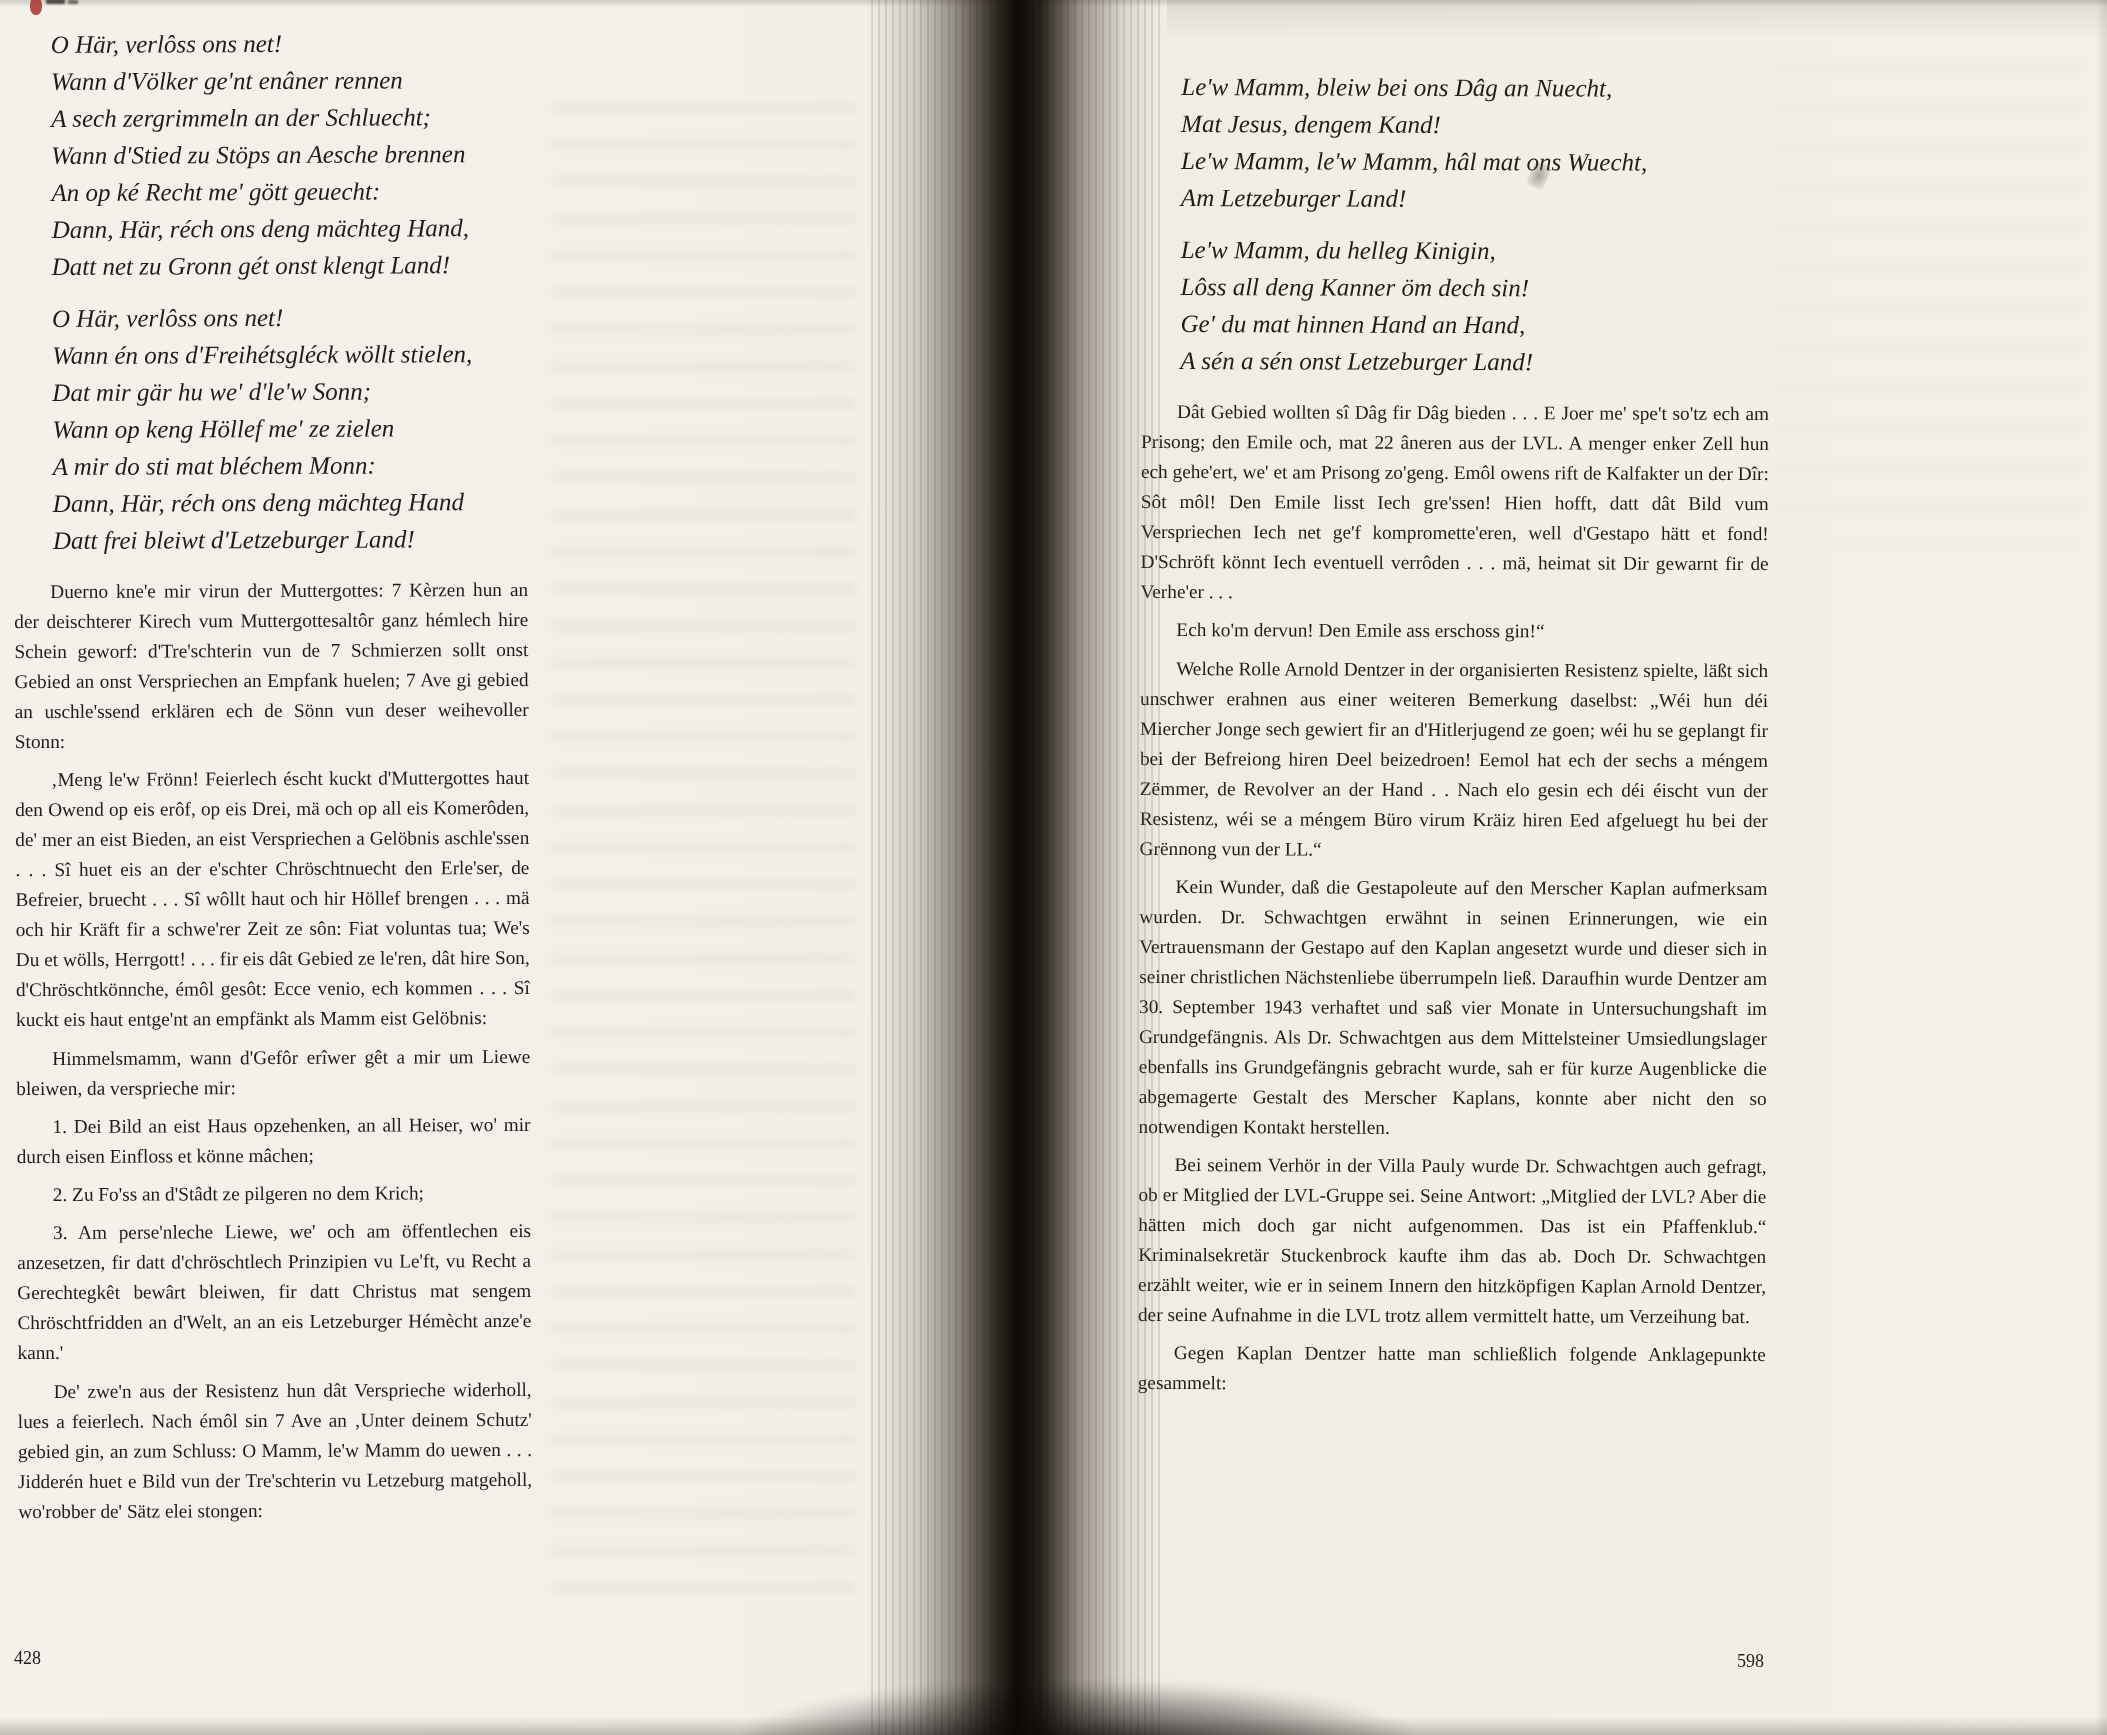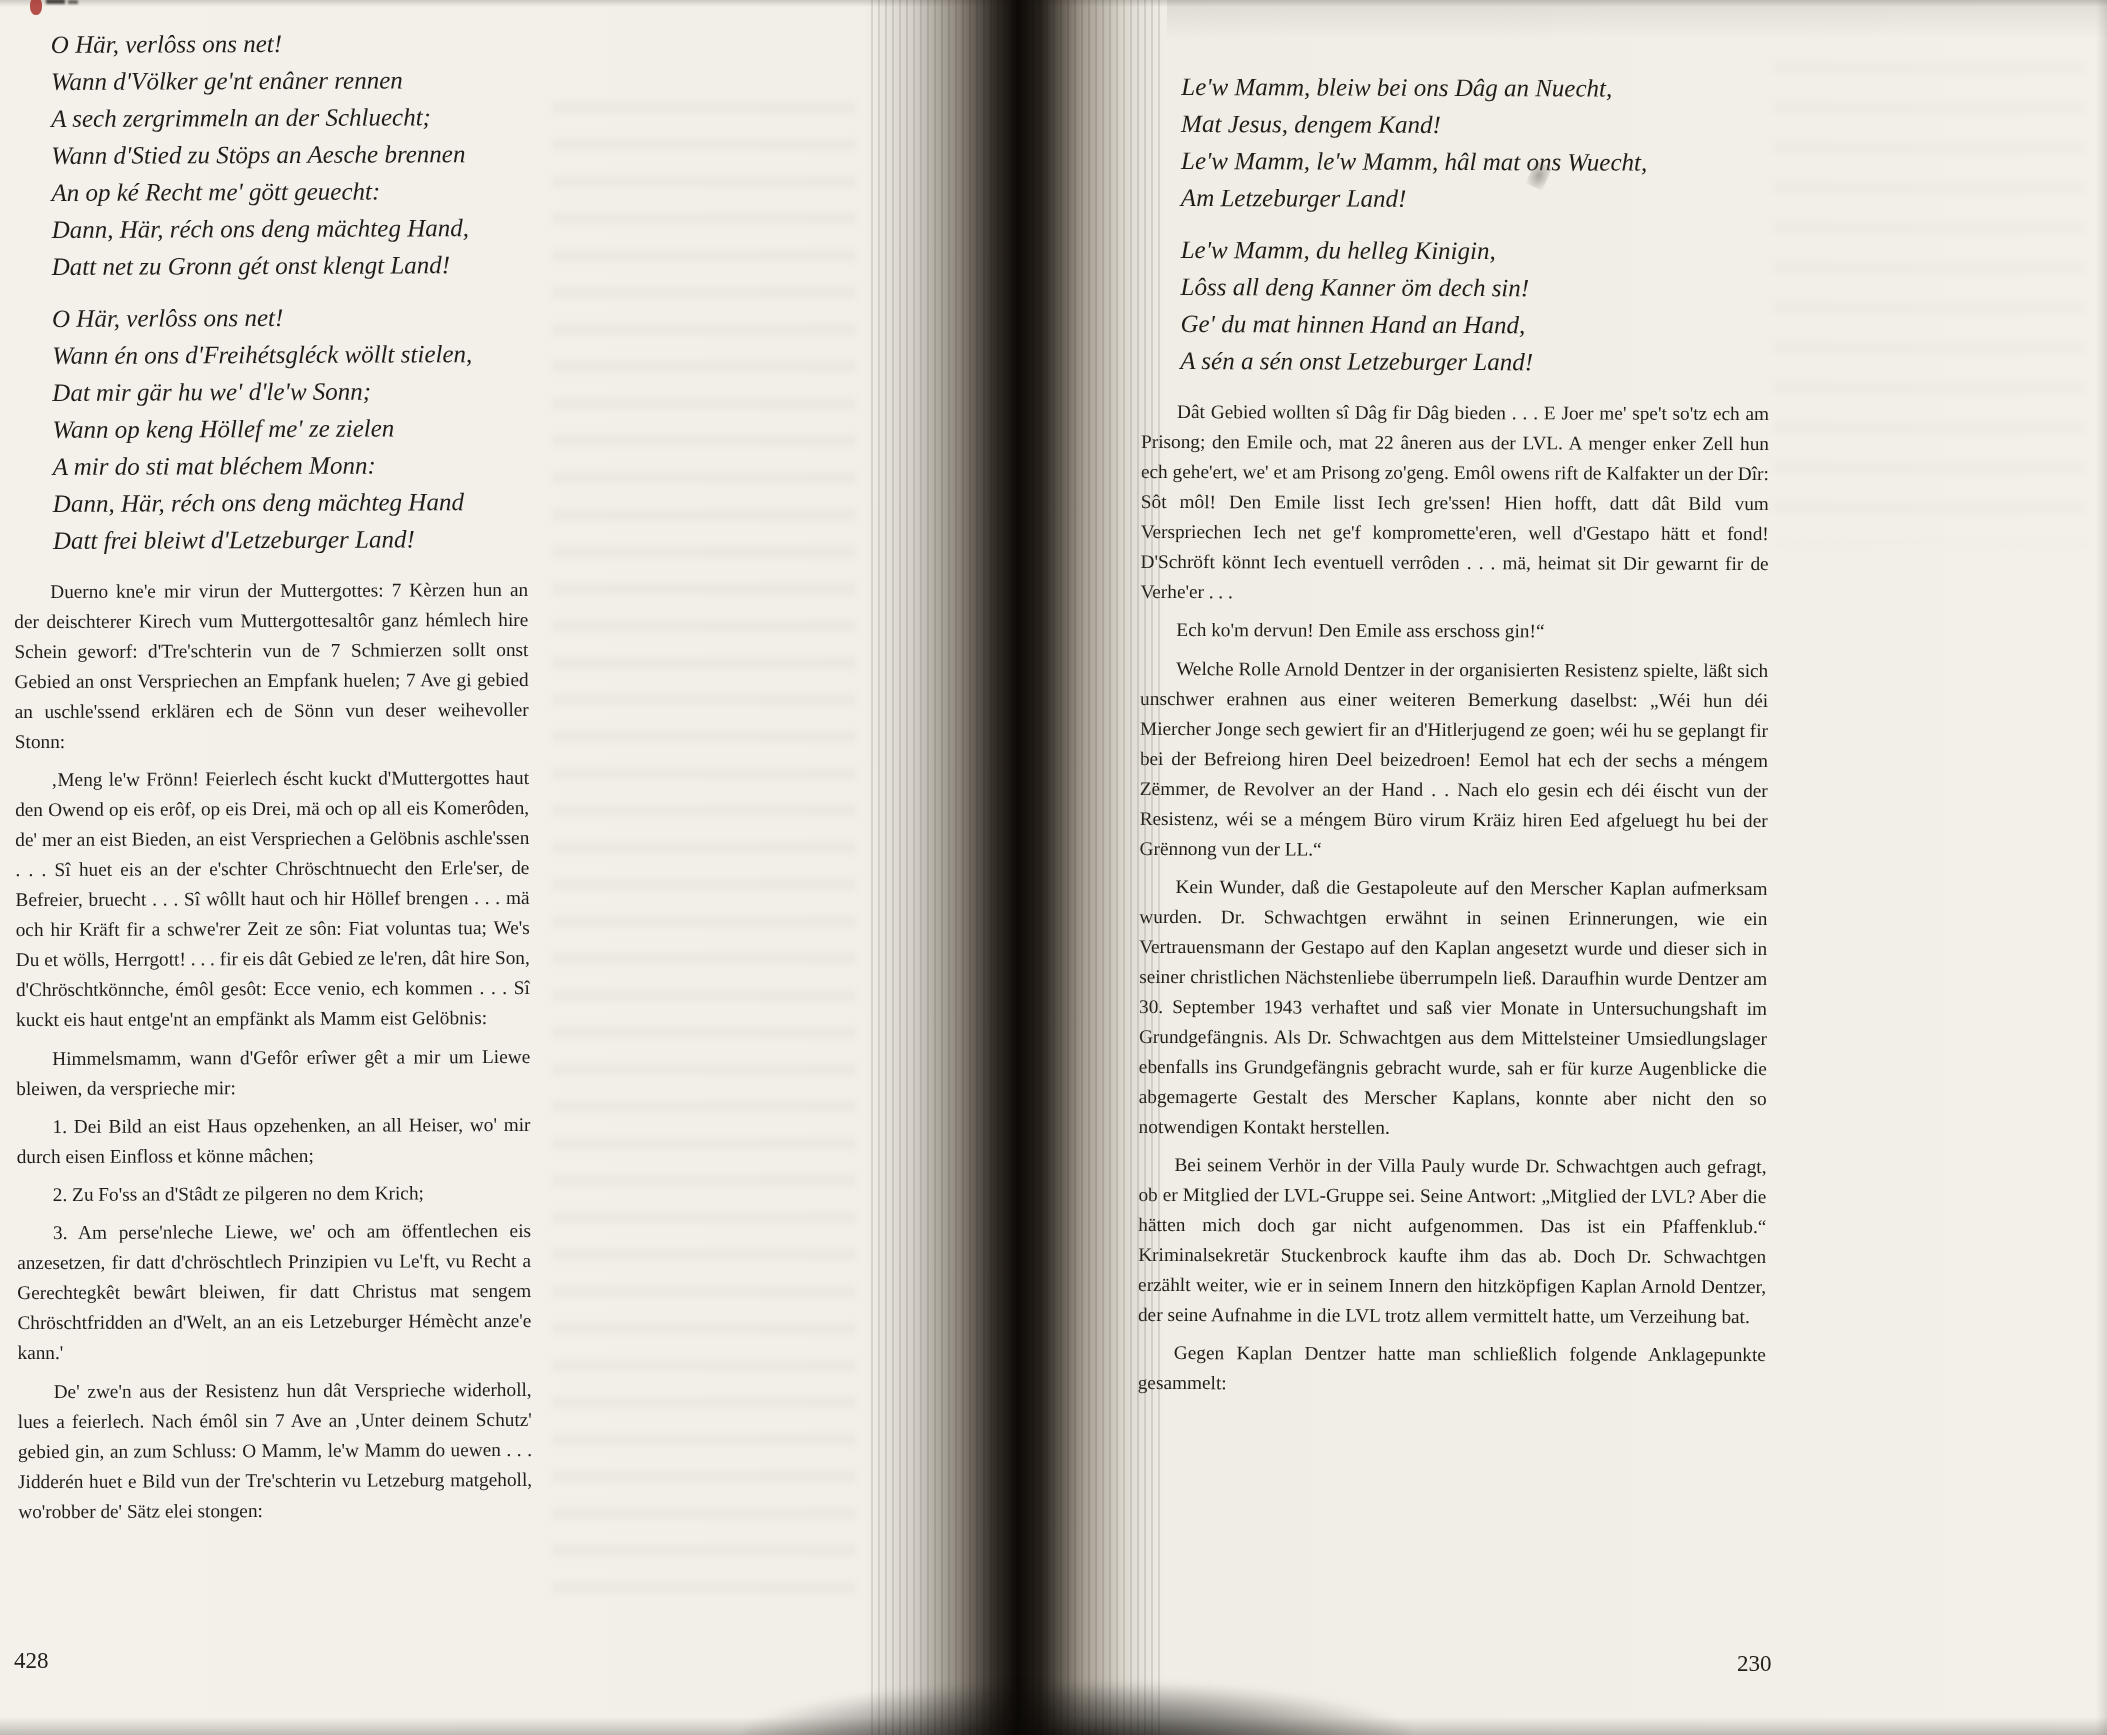--- a/index.html
+++ b/index.html
@@ -10,21 +10,21 @@
     color:#201d19;
   }
   .scan{position:absolute;inset:0;padding-left:32px;}
   .page{position:absolute;z-index:2;}
   .page-left{left:15px;top:25px;width:514px;transform:rotate(-0.25deg);}
   .page-right{left:1140px;top:69px;width:628px;transform:rotate(0.2deg);}
   .poem{margin:0 0 18px 39px;font-style:italic;}
   .poem-stanza{margin:0 0 15px 0;}
   .poem-line{font-size:25px;line-height:37px;white-space:nowrap;}
   .body{font-size:19.3px;line-height:30px;text-align:justify;margin:0 0 8.3px 0;text-indent:36px;}
-  .pagenum{position:absolute;z-index:4;font-size:23px;color:#23201c;}
+  .pagenum{position:absolute;z-index:4;font-size:18px;color:#23201c;}
   #pn-left{left:14px;top:1648px;}
   #pn-right{left:1737px;top:1651px;}
   
   .gutter{
     position:absolute;left:866px;top:0;width:297px;height:1735px;z-index:5;
     background:
       repeating-linear-gradient(90deg,rgba(0,0,0,0) 0 4.8px,rgba(0,0,0,0.10) 4.8px 7px),
       linear-gradient(90deg,
         rgba(120,110,95,0) 0%,
         rgba(110,100,88,0.22) 16%,
@@ -122,21 +122,21 @@
     </div>
     <p class="body">Dât Gebied wollten sî Dâg fir Dâg bieden . . . E Joer me' spe't so'tz ech am Prisong; den Emile och, mat 22 âneren aus der LVL. A menger enker Zell hun ech gehe'ert, we' et am Prisong zo'geng. Emôl owens rift de Kalfakter un der Dîr: Sôt môl! Den Emile lisst Iech gre'ssen! Hien hofft, datt dât Bild vum Verspriechen Iech net ge'f kompromette'eren, well d'Gestapo hätt et fond! D'Schröft könnt Iech eventuell verrôden . . . mä, heimat sit Dir gewarnt fir de Verhe'er . . .</p>
     <p class="body">Ech ko'm dervun! Den Emile ass erschoss gin!“</p>
     <p class="body">Welche Rolle Arnold Dentzer in der organisierten Resistenz spielte, läßt sich unschwer erahnen aus einer weiteren Bemerkung daselbst: „Wéi hun déi Miercher Jonge sech gewiert fir an d'Hitlerjugend ze goen; wéi hu se geplangt fir bei der Befreiong hiren Deel beizedroen! Eemol hat ech der sechs a méngem Zëmmer, de Revolver an der Hand . .  Nach elo gesin ech déi éischt vun der Resistenz, wéi se a méngem Büro virum Kräiz hiren Eed afgeluegt hu bei der Grënnong vun der LL.“</p>
     <p class="body">Kein Wunder, daß die Gestapoleute auf den Merscher Kaplan aufmerksam wurden. Dr. Schwachtgen erwähnt in seinen Erinnerungen, wie ein Vertrauensmann der Gestapo auf den Kaplan angesetzt wurde und dieser sich in seiner christlichen Nächstenliebe überrumpeln ließ. Daraufhin wurde Dentzer am 30. September 1943 verhaftet und saß vier Monate in Untersuchungshaft im Grundgefängnis. Als Dr. Schwachtgen aus dem Mittelsteiner Umsiedlungslager ebenfalls ins Grundgefängnis gebracht wurde, sah er für kurze Augenblicke die abgemagerte Gestalt des Merscher Kaplans, konnte aber nicht den so notwendigen Kontakt herstellen.</p>
     <p class="body">Bei seinem Verhör in der Villa Pauly wurde Dr. Schwachtgen auch gefragt, ob er Mitglied der LVL-Gruppe sei. Seine Antwort: „Mitglied der LVL? Aber die hätten mich doch gar nicht aufgenommen. Das ist ein Pfaffenklub.“ Kriminalsekretär Stuckenbrock kaufte ihm das ab. Doch Dr. Schwachtgen erzählt weiter, wie er in seinem Innern den hitzköpfigen Kaplan Arnold Dentzer, der seine Aufnahme in die LVL trotz allem vermittelt hatte, um Verzeihung bat.</p>
     <p class="body">Gegen Kaplan Dentzer hatte man schließlich folgende Anklagepunkte gesammelt:</p>
   </div>
 
   <div class="pagenum" id="pn-left">428</div>
-  <div class="pagenum" id="pn-right">230</div>
+  <div class="pagenum" id="pn-right">598</div>
 
   <div class="gutter"></div>
   <div class="gutter-foot"></div>
 
   <div class="edge-top"></div>
   <div class="edge-top-right"></div>
   <div class="edge-bottom"></div>
   <div class="edge-right"></div>
 
   <div class="artifact artifact-red"></div>

